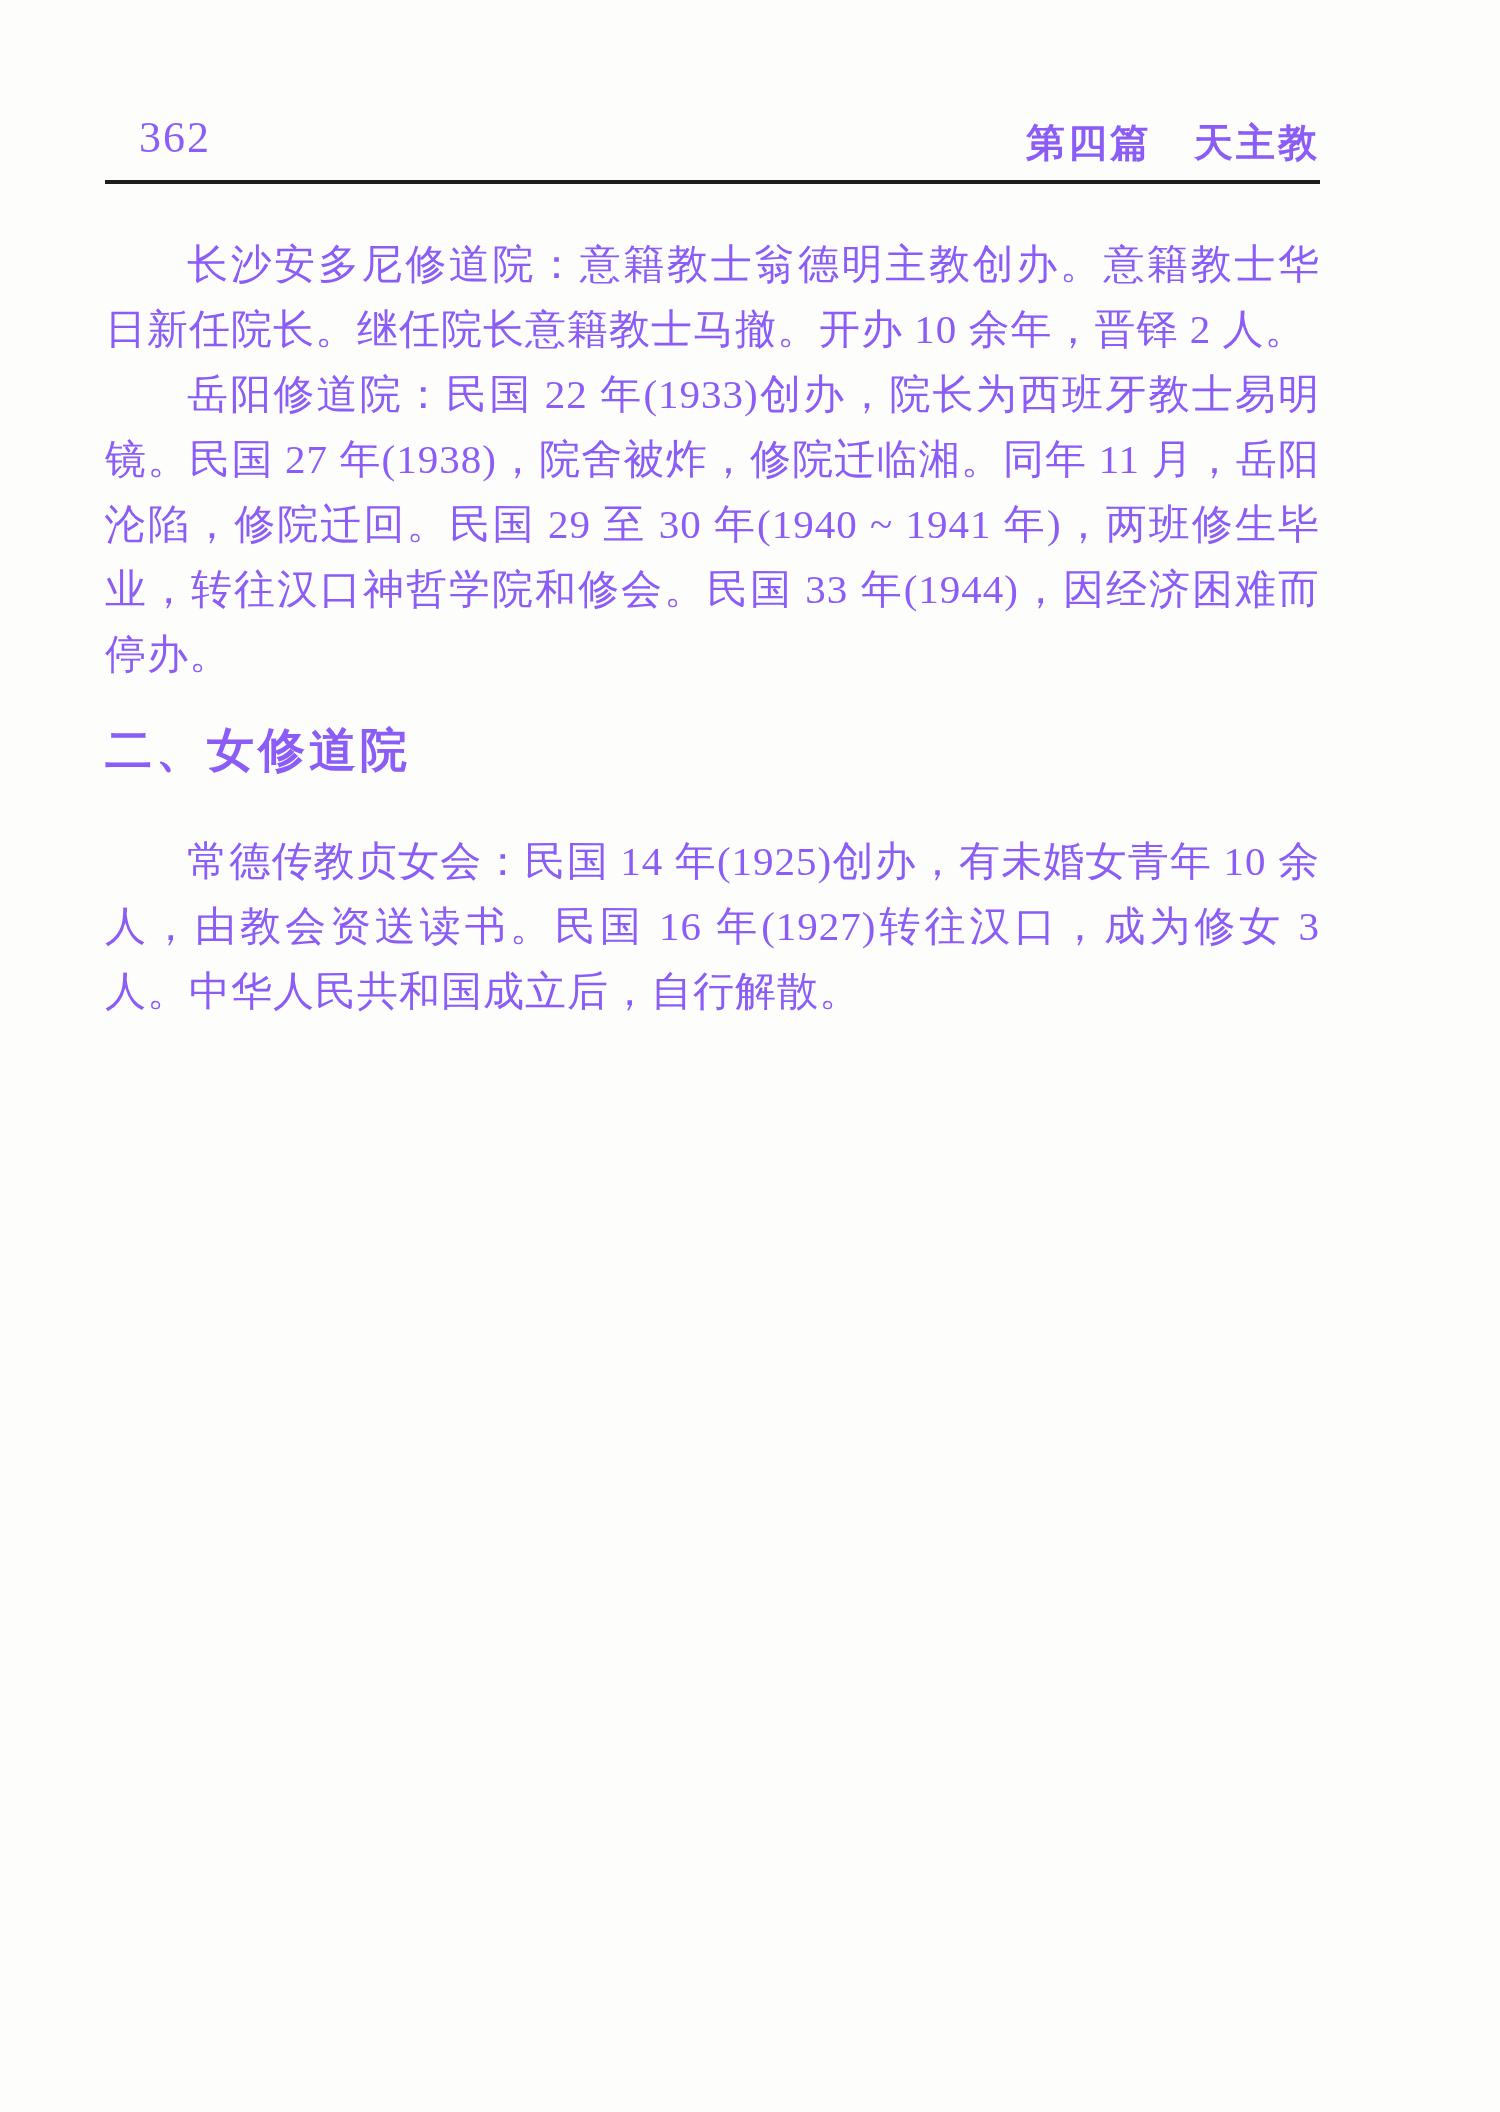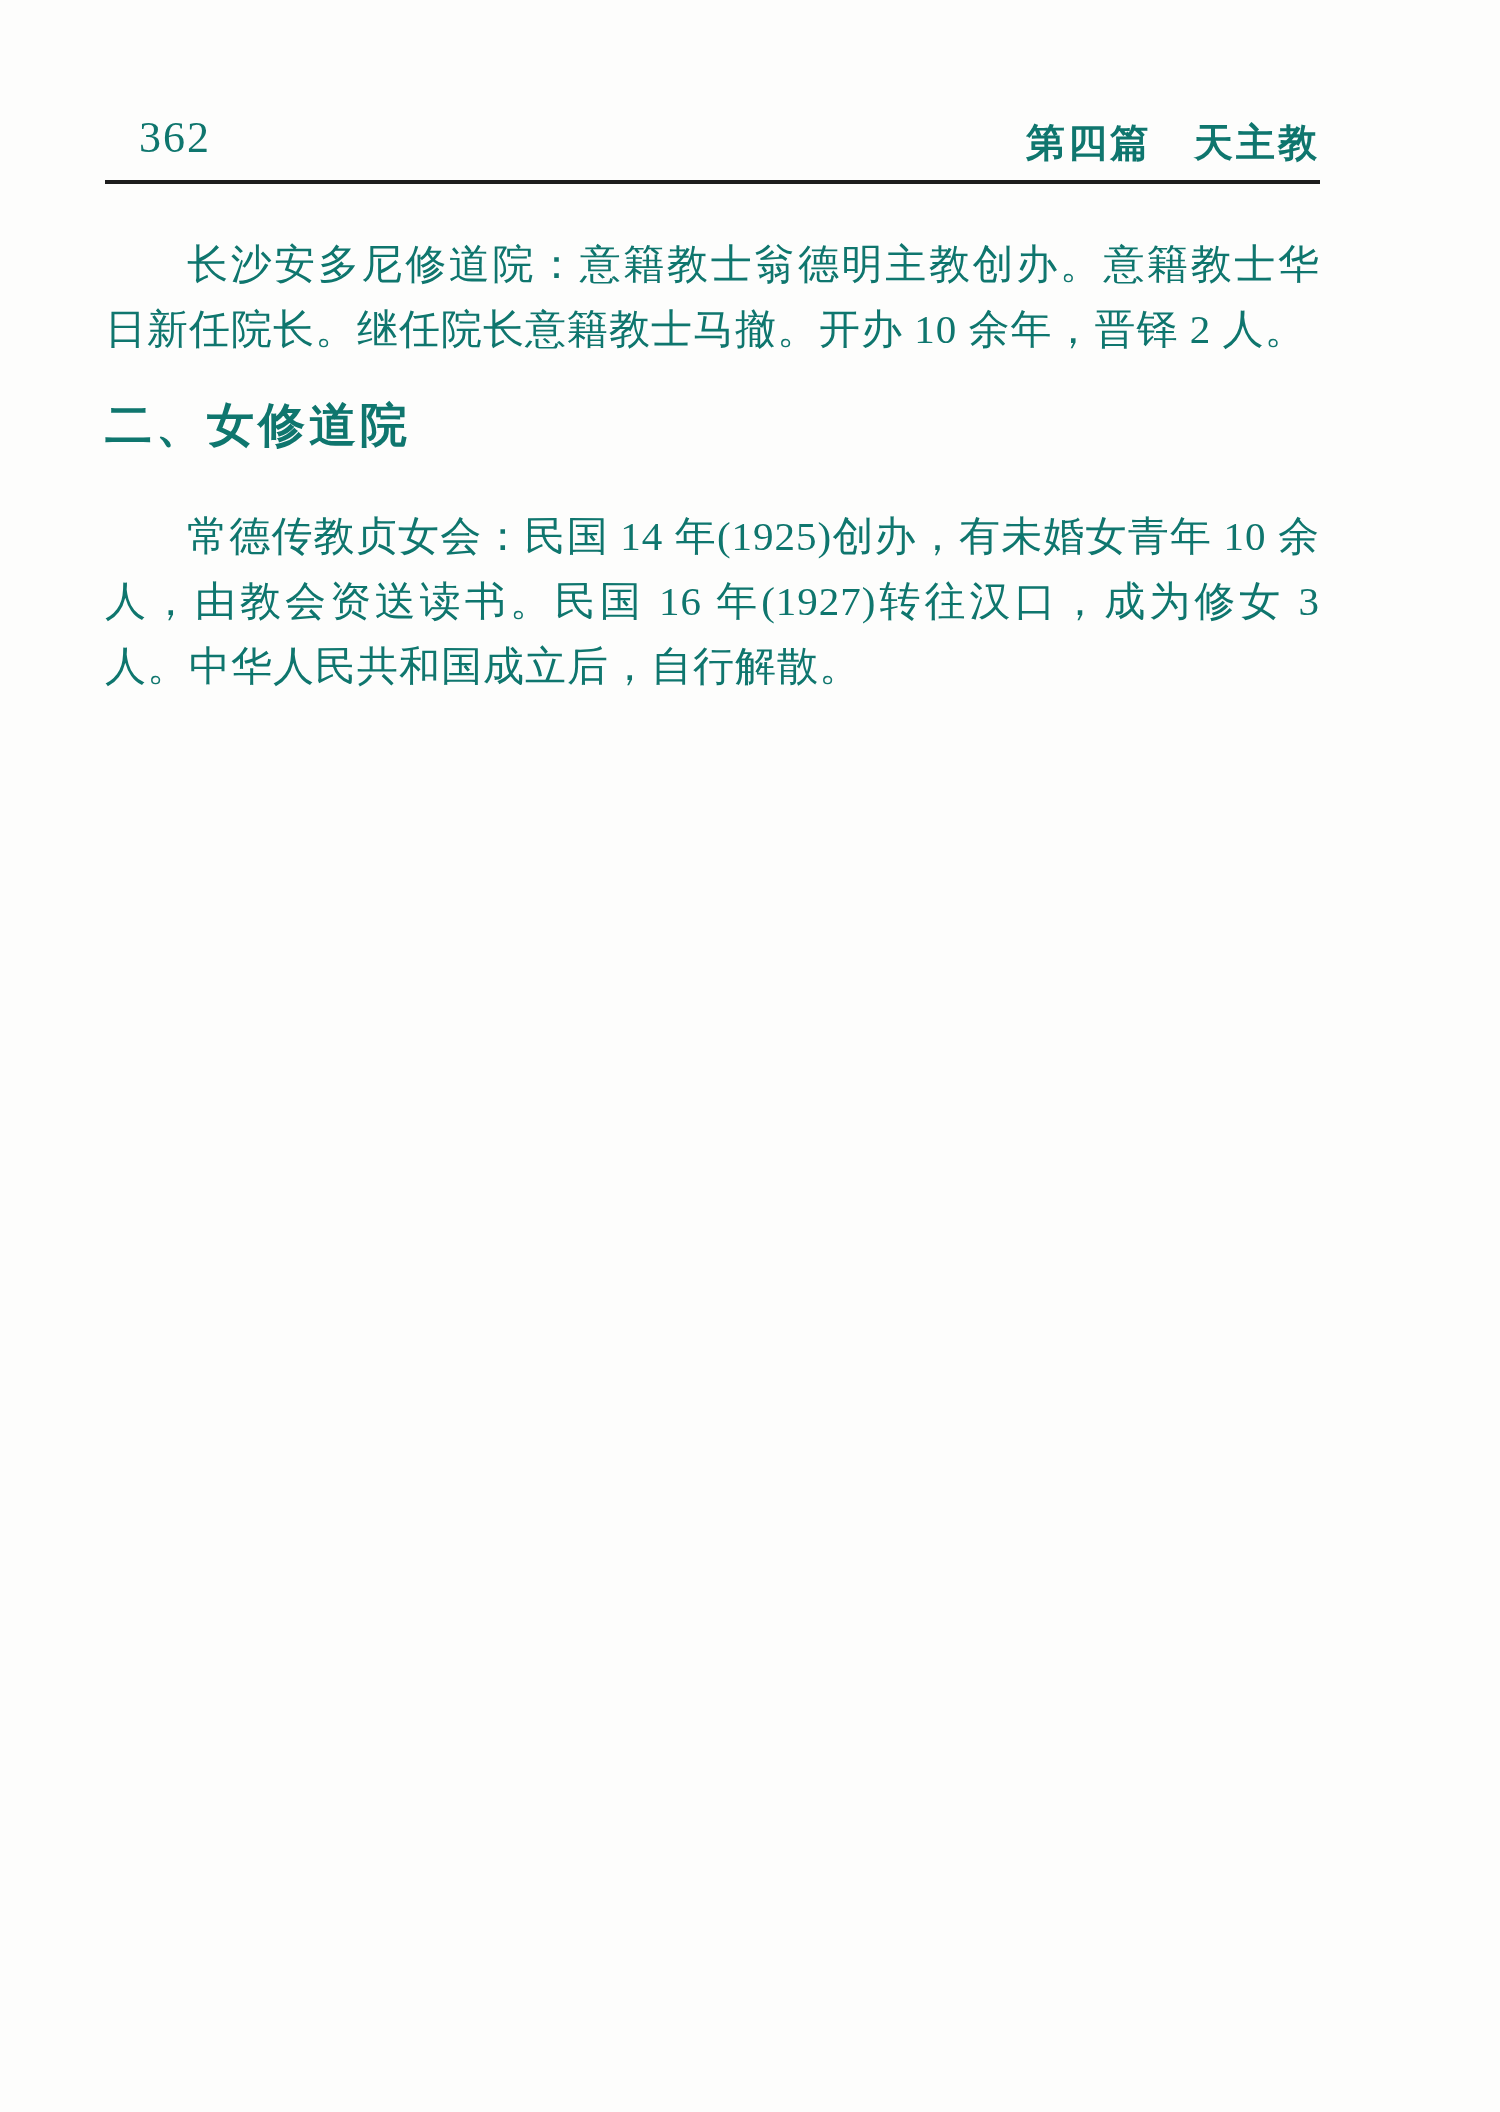--- a/index.html
+++ b/index.html
@@ -6,21 +6,21 @@
     margin: 0;
     padding: 0;
     background: #e8e8e8;
   }
   .page {
     position: relative;
     width: 1500px;
     height: 2112px;
     margin: 0 auto;
     background: #fdfdfc;
-    color: #0f766e;
+    color: #8b5cf6;
     font-family: "Liberation Serif", "DejaVu Serif", serif;
     overflow: hidden;
   }
   .content {
     position: absolute;
     left: 105px;
     top: 0;
     width: 1215px;
   }
   
@@ -82,20 +82,21 @@
   <div class="content">
 
     <div class="running-head">
       <span class="page-number">362</span>
       <span class="head-title">第四篇　天主教</span>
     </div>
     <div class="head-rule"></div>
 
     <div class="bodytext">
       <p>长沙安多尼修道院：意籍教士翁德明主教创办。意籍教士华日新任院长。继任院长意籍教士马撤。开办 10 余年，晋铎 2 人。</p>
+      <p>岳阳修道院：民国 22 年(1933)创办，院长为西班牙教士易明镜。民国 27 年(1938)，院舍被炸，修院迁临湘。同年 11 月，岳阳沦陷，修院迁回。民国 29 至 30 年(1940 ~ 1941 年)，两班修生毕业，转往汉口神哲学院和修会。民国 33 年(1944)，因经济困难而停办。</p>
 
       <div class="section-heading">二、女修道院</div>
 
       <p>常德传教贞女会：民国 14 年(1925)创办，有未婚女青年 10 余人，由教会资送读书。民国 16 年(1927)转往汉口，成为修女 3 人。中华人民共和国成立后，自行解散。</p>
     </div>
 
   </div>
 </div>
 
 </body></html>

